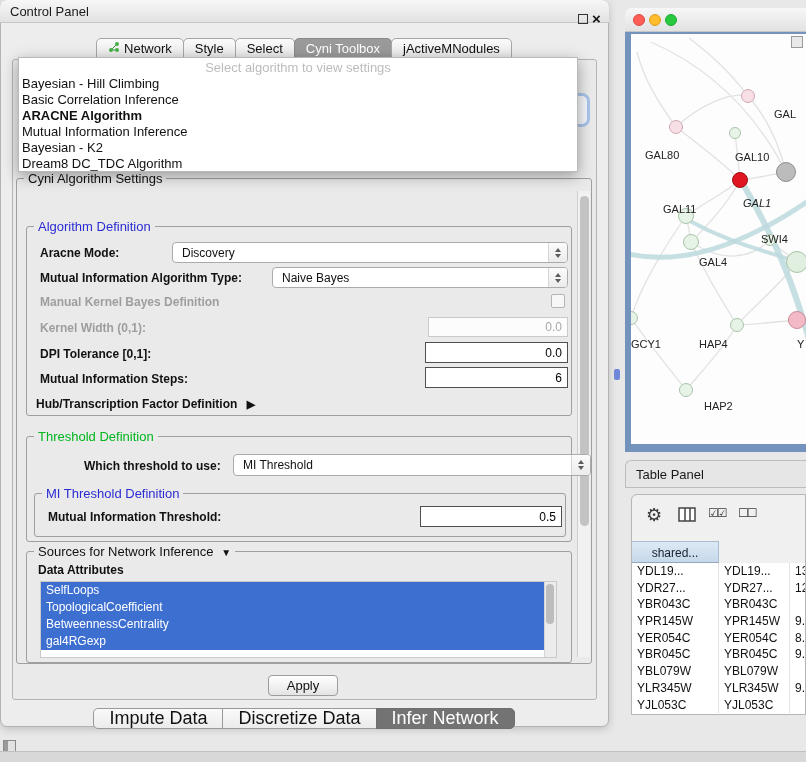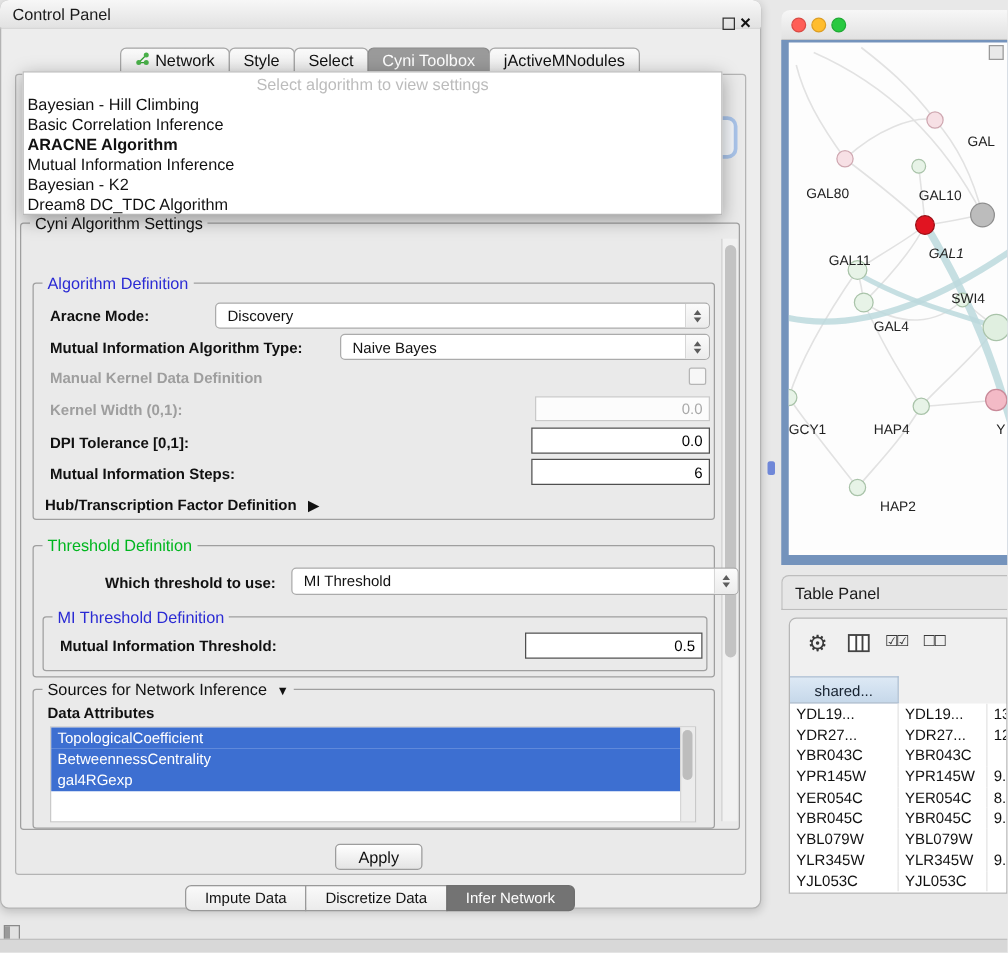--- a/index.html
+++ b/index.html
@@ -39,21 +39,21 @@
   .attr-list{position:absolute;background:#fff;border:1px solid #c9c9c9;box-sizing:border-box;z-index:3;display:flex;}
   .attr-items{flex:1;}
   .attr-item{height:17px;line-height:17px;background:#3d6fd1;color:#fff;font-size:12px;padding-left:5px;white-space:nowrap;overflow:hidden;}
   .attr-scroll{width:11px;background:#ececec;border-left:1px solid #d6d6d6;position:relative;}
   .attr-thumb{position:absolute;left:1px;top:2px;width:8px;height:40px;background:#bdbdbd;border-radius:4px;}
   
   .sbar{position:absolute;background:#f1f1f1;border-left:1px solid #cfcfcf;box-sizing:border-box;z-index:2;}
   .sthumb{position:absolute;background:#c3c3c3;border-radius:5px;}
   
   .btn{position:absolute;background:linear-gradient(#ffffff,#e4e4e4);border:1px solid #9d9d9d;border-radius:4px;font-size:13px;color:#111;text-align:center;box-sizing:border-box;cursor:default;z-index:3;}
-  .seg{height:21px;line-height:19px;padding:0 15px;background:linear-gradient(#fafafa,#ebebeb);border:1px solid #999;margin-left:-1px;font-size:12px;color:#111;box-sizing:border-box;cursor:default;}
+  .seg{height:21px;line-height:19px;padding:0 15px;background:linear-gradient(#fafafa,#ebebeb);border:1px solid #999;margin-left:-1px;font-size:18px;color:#111;box-sizing:border-box;cursor:default;}
   .seg.first{border-radius:5px 0 0 5px;}
   .seg.last{border-radius:0 5px 5px 0;}
   .seg.sel{background:#737373;color:#fff;border-color:#6f6f6f;}
   
   .tlight{position:absolute;width:12px;height:12px;border-radius:50%;box-sizing:border-box;}
   .node{position:absolute;border-radius:50%;box-sizing:border-box;z-index:3;}
   .nlabel{position:absolute;font-size:11px;color:#222;white-space:nowrap;z-index:4;}
   
   .tp-window{position:absolute;background:#f0f0f0;border:1px solid #b6b6b6;border-radius:6px 0 0 0;box-sizing:border-box;overflow:hidden;}
   .th-row{position:absolute;display:flex;left:0;right:0;flex-direction:column;}
@@ -133,21 +133,21 @@
 
 <div class="lbl" style="left:40px;top:271px;">Mutual Information Algorithm Type:</div>
 <div class="combo" style="left:272px;top:267px;width:296px;height:21px;">
   <span class="val">Naive Bayes</span>
   <span class="stp">
       <span class="tri-up"></span>
       <span class="tri-dn"></span>
     </span>
 </div>
 
-<div class="lbl dis" style="left:40px;top:295px;">Manual Kernel Data Definition</div>
+<div class="lbl dis" style="left:40px;top:295px;">Manual Kernel Bayes Definition</div>
 <div class="chk" style="left:551px;top:294px;"></div>
 
 <div class="lbl dis" style="left:40px;top:321px;">Kernel Width (0,1):</div>
 <input class="tin dis" style="left: 428px; top: 317px; width: 140px; height: 20px;" readonly="" value="0.0">
 
 <div class="lbl" style="left:40px;top:347px;">DPI Tolerance [0,1]:</div>
 <input class="tin" style="left: 425px; top: 342px; width: 143px; height: 21px;" value="0.0">
 
 <div class="lbl" style="left:40px;top:372px;">Mutual Information Steps:</div>
 <input class="tin" style="left: 425px; top: 367px; width: 143px; height: 21px;" value="6">
@@ -175,20 +175,21 @@
 <input class="tin" style="left: 420px; top: 506px; width: 142px; height: 21px;" value="0.5">
 
 <div class="box" style="left:26px;top:551px;width:546px;height:112px;"></div>
 <div class="leg" style="left:34px;top:544px;">
   <span>Sources for Network Inference</span>
   <span style="font-size:10px;padding-left:4px;">▼</span>
 </div>
 <div class="lbl" style="left:38px;top:563px;">Data Attributes</div>
 <div class="attr-list" style="left:40px;top:581px;width:517px;height:77px;">
   <div class="attr-items">
+    <div class="attr-item">SelfLoops</div>
     <div class="attr-item">TopologicalCoefficient</div>
     <div class="attr-item">BetweennessCentrality</div>
     <div class="attr-item">gal4RGexp</div>
   </div>
   <div class="attr-scroll">
       <div class="attr-thumb"></div>
     </div>
 </div>
 
 <div class="btn" style="left:268px;top:675px;width:70px;height:21px;line-height:19px;">Apply</div>

